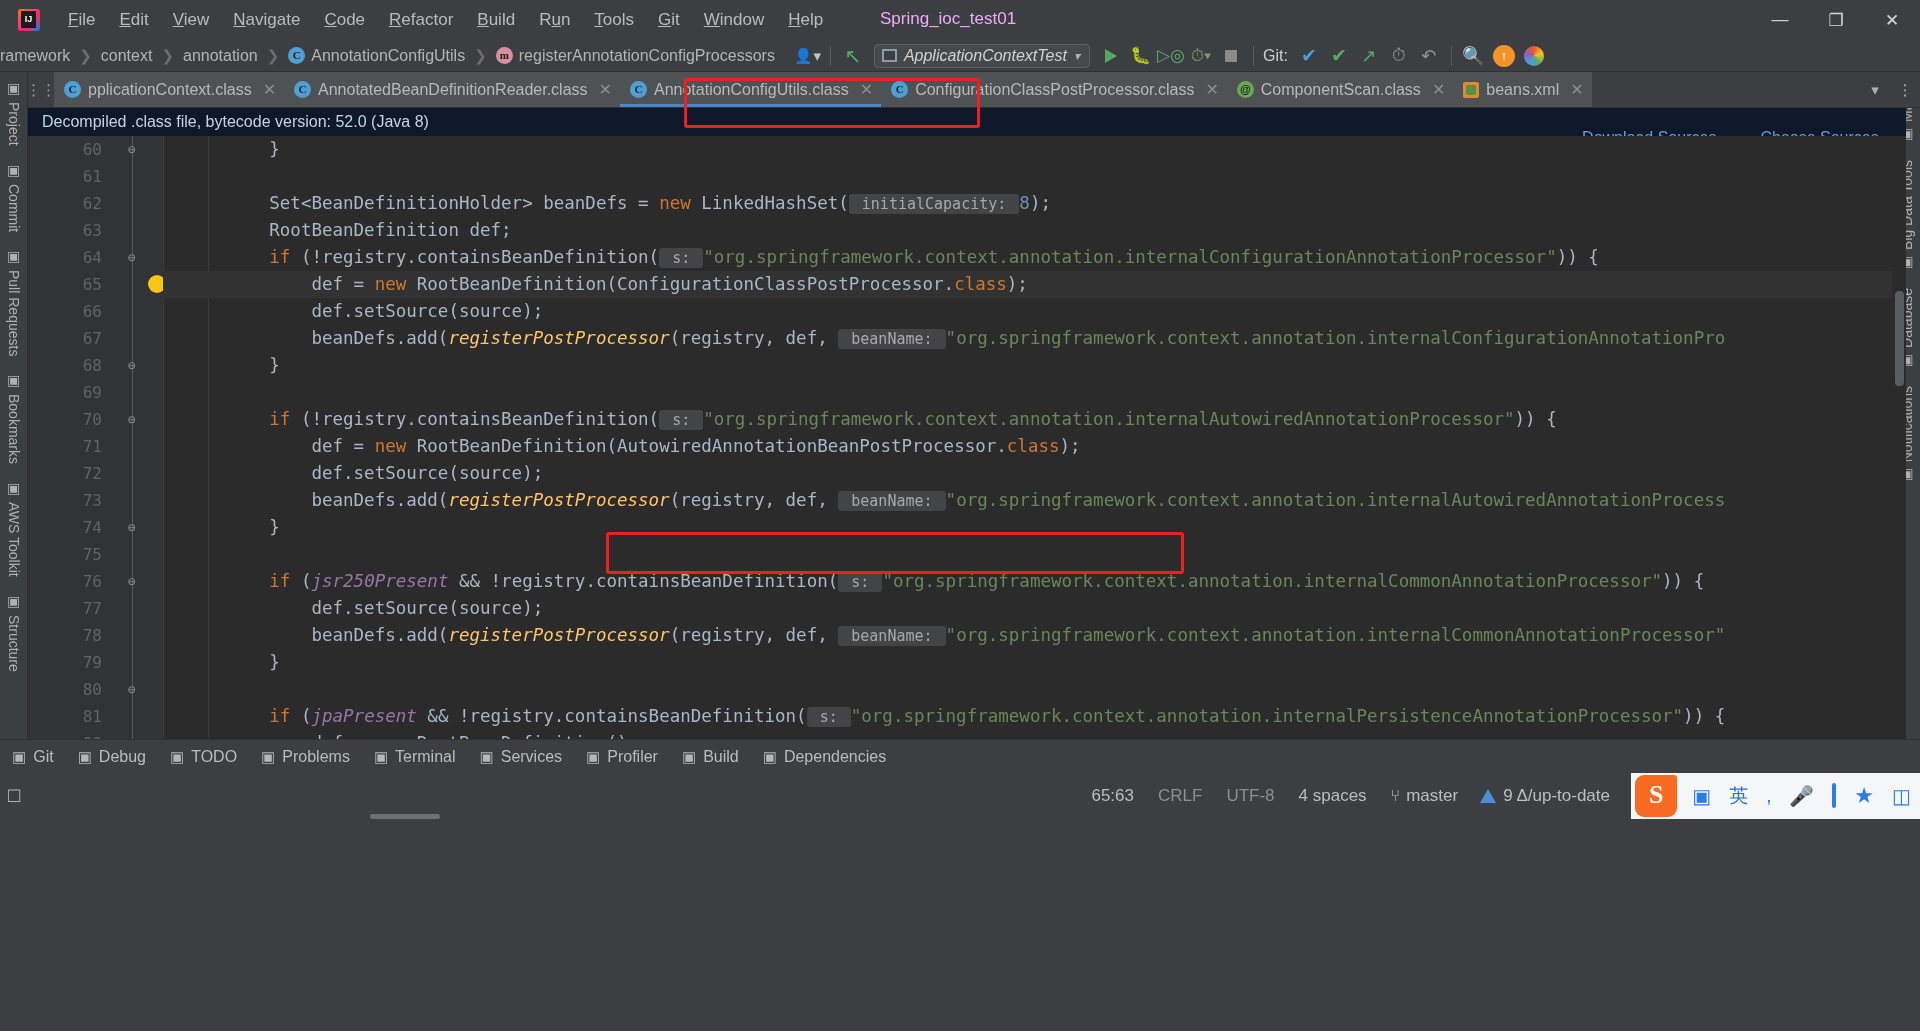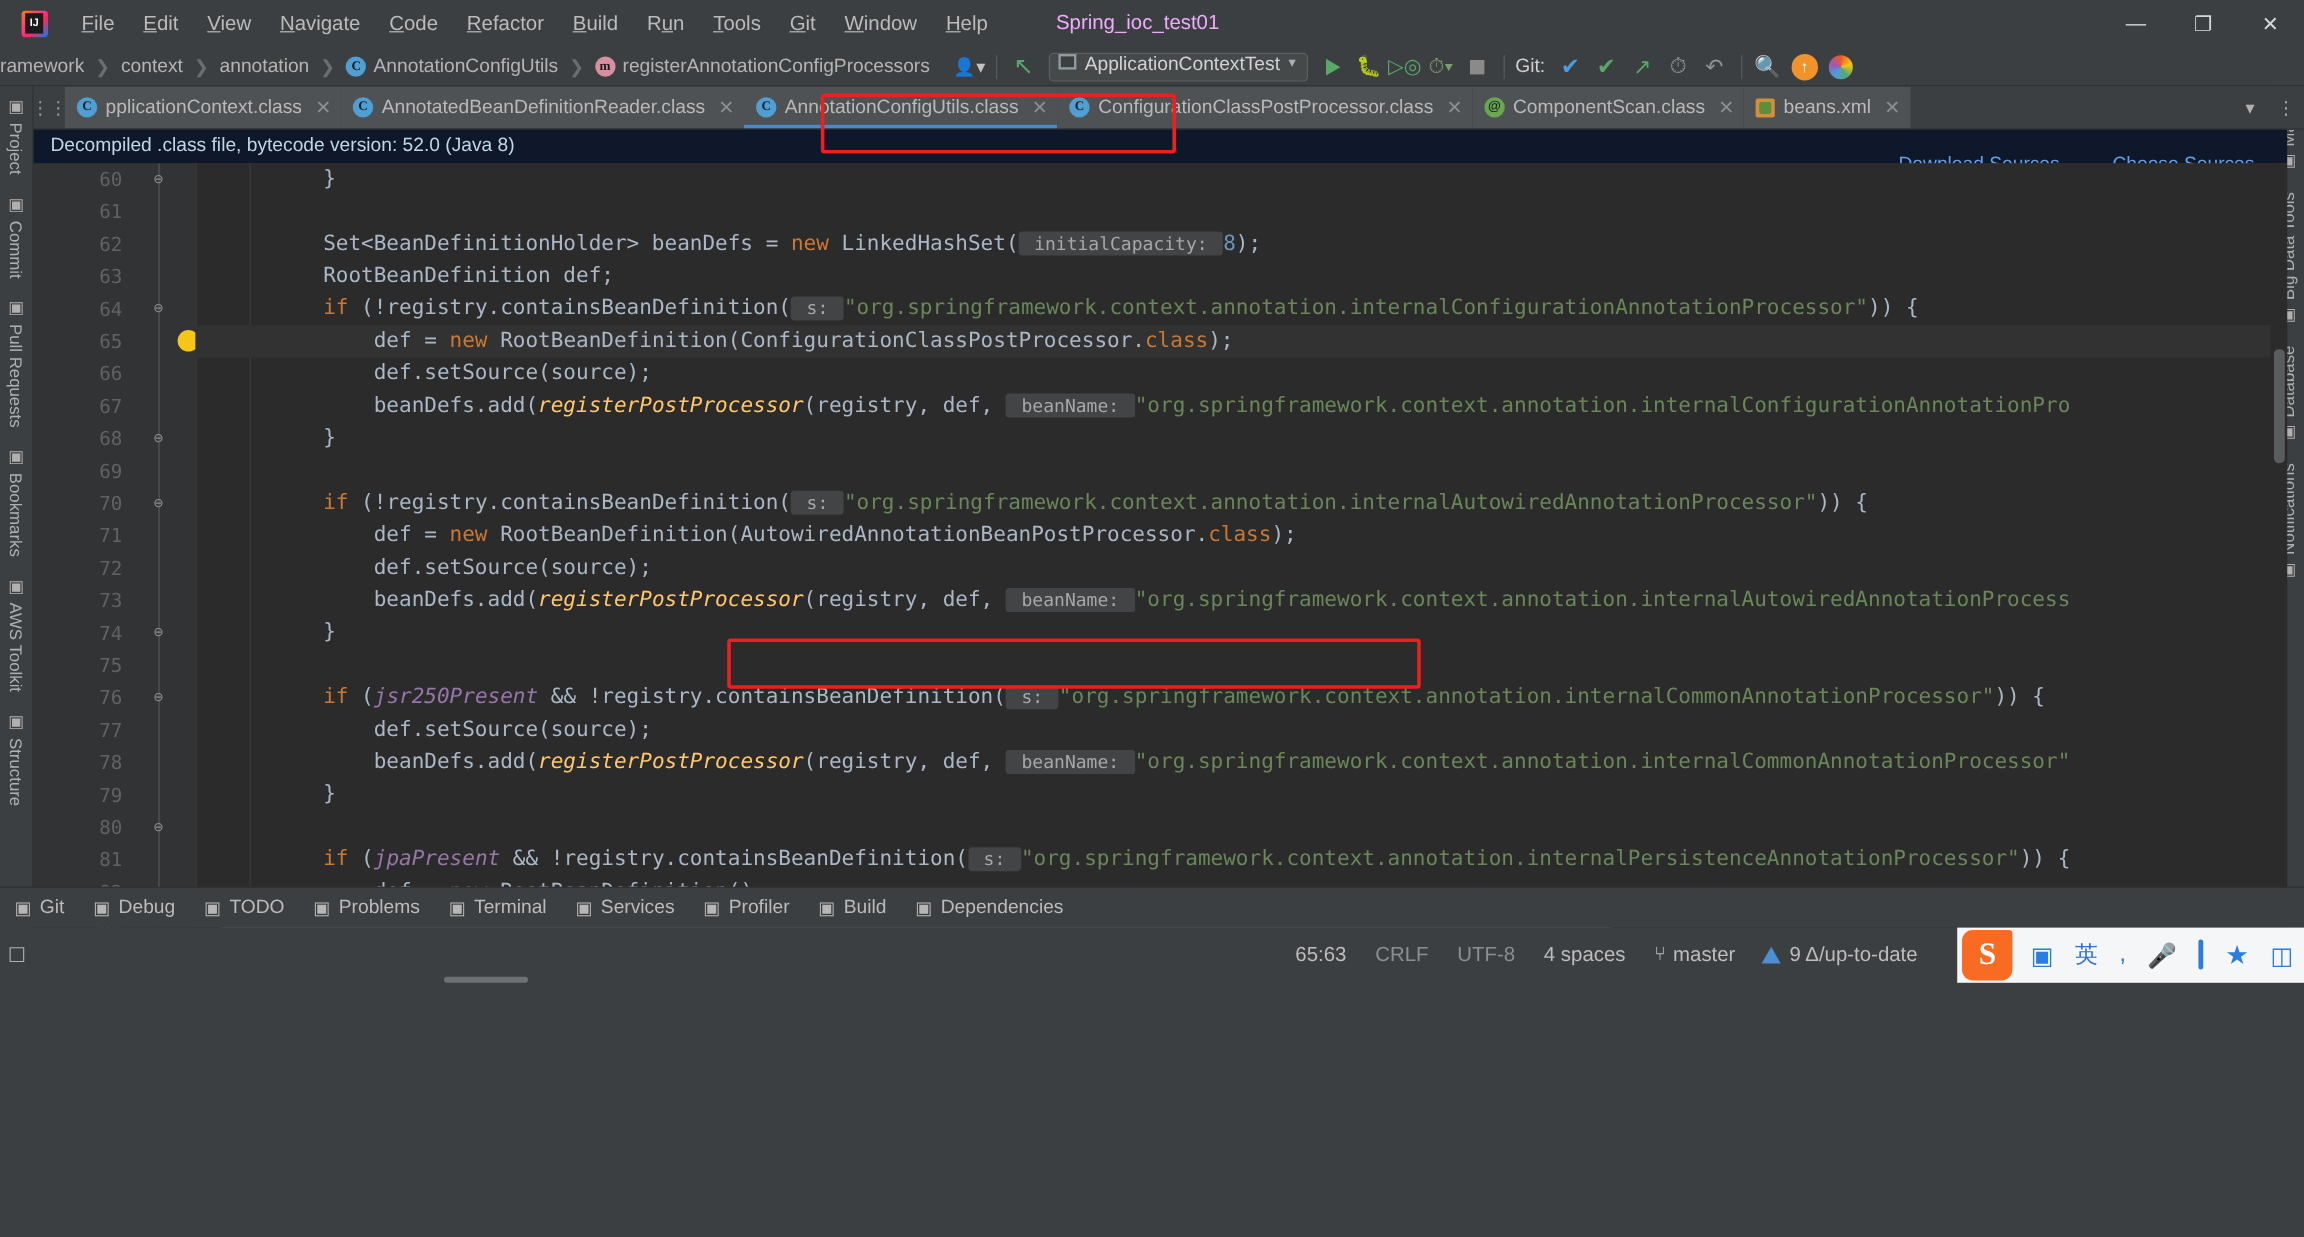--- a/index.html
+++ b/index.html
@@ -57,23 +57,23 @@
     font-size: 11px; font-weight: bold; line-height: 17px; text-align: center;
     display: inline-block; font-family: "Liberation Serif", serif;
   }
   .badge-c { background: #4f9fd4; }
   .badge-m { background: #d88fa0; }
   .tb-icon {
     width: 30px; height: 30px; display: flex; align-items: center; justify-content: center;
     color: #c2c2c2; font-size: 15px;
   }
   .runcfg {
-    display: flex; align-items: flex-start; gap: 7px; height: 24px;
+    display: flex; align-items: center; gap: 7px; height: 24px;
     border: 1px solid #5e6060; border-radius: 4px; padding: 0 9px 0 7px;
-    background: #45494a; color: #d2d2d2; font-size: 16px; margin: 12px 6px;
+    background: #45494a; color: #d2d2d2; font-size: 16px; margin: 12px 6px; font-style: italic;
   }
   .sq-icon { width: 15px; height: 13px; border: 2px solid #8c9ba5; background:#3c3f41; display:inline-block; }
   .play-tri {
     width: 0; height: 0; border-left: 12px solid #59a869;
     border-top: 7px solid transparent; border-bottom: 7px solid transparent;
   }
   .stop-sq { width: 12px; height: 12px; background: #8a8a8a; }
   .vsep { width: 1px; height: 20px; background: #565a5c; margin: 0 7px; }
   .git-label { color: #cfcfcf; font-size: 16px; margin: 0 6px 0 2px; }
   .chk-blue { color: #4a9ee0; font-size: 19px; }
@@ -225,21 +225,21 @@
     padding: 0 12px; white-space: nowrap;
   }
   .btool .bi { color: #b6b6b6; font-size: 15px; }
 
   
   .statusbar {
     position: absolute; left: 0; bottom: 0; width: 1920px; height: 46px;
     background: #3c3f41; display: flex; align-items: center;
   }
   .sb-left { width: 28px; display:flex; align-items:center; justify-content:center; color:#b0b0b0; font-size:17px;}
-  .sb-right { margin-left: auto; display: flex; gap: 0px; padding-right: 12px; }
+  .sb-right { margin-left: auto; display: flex; gap: 0px; padding-right: 0px; }
   .sb-item { color: #bdbdbd; font-size: 17px; padding: 0 12px; white-space: nowrap; }
   .sb-item.dim { color: #8b8f91; }
   .sb-branch { display: flex; align-items: center; gap: 6px; color: #bdbdbd; font-size: 17px; padding: 0 12px;}
   .sb-update { display:flex; align-items:center; gap:7px; color:#bdbdbd; font-size:17px; padding: 0 10px;}
   .blue-tri {
     width: 0; height: 0; border-bottom: 14px solid #4a8fd4;
     border-left: 8px solid transparent; border-right: 8px solid transparent;
   }
 
   

